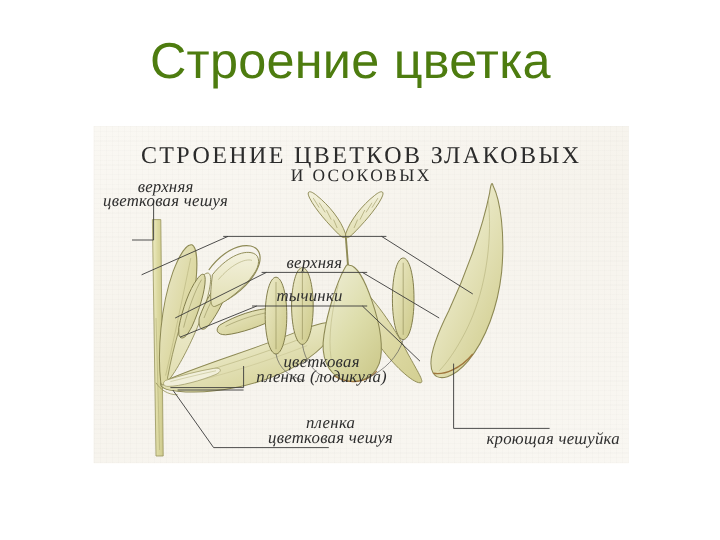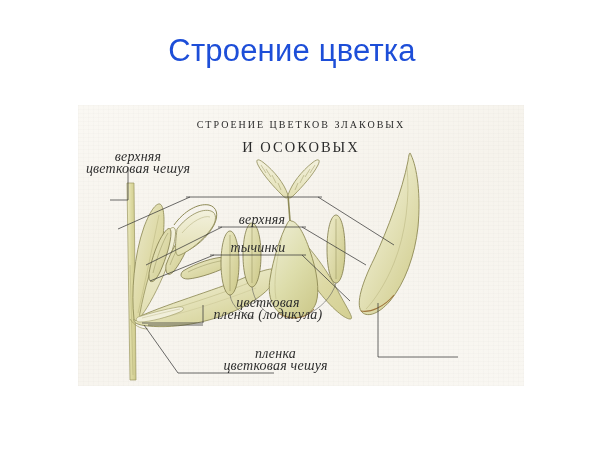--- a/index.html
+++ b/index.html
@@ -21,23 +21,23 @@
     height: 450px;
     background: #ffffff;
   }
   .slide-title {
     position: absolute;
     left: 0;
     top: 32px;
     width: 584px;
     text-align: center;
     font-family: "Liberation Sans", sans-serif;
-    font-size: 31px;
+    font-size: 42px;
     font-weight: 400;
-    color: #1d4ed8;
+    color: #4d7c0f;
     letter-spacing: 0.2px;
     line-height: 38px;
     white-space: nowrap;
   }
   .figure-panel {
     position: absolute;
     left: 78px;
     top: 105px;
     width: 446px;
     height: 281px;
@@ -61,21 +61,21 @@
   .fig-heading-1, .fig-heading-2 {
     position: absolute;
     width: 446px;
     text-align: center;
     font-family: "Liberation Serif", serif;
     color: #2b2b2b;
     white-space: nowrap;
   }
   .fig-heading-1 {
     top: 14px;
-    font-size: 10px;
+    font-size: 20px;
     letter-spacing: 2.0px;
   }
   .fig-heading-2 {
     top: 34px;
     font-size: 14.5px;
     letter-spacing: 2.0px;
   }
   .lbl {
     position: absolute;
     font-family: "Liberation Serif", serif;
@@ -273,15 +273,16 @@
     <div class="lbl c" style="left:125px; top:192px; width:130px;">
       <span>цветковая</span><br>
       <span>пленка (лодикула)</span>
     </div>
 
     <div class="lbl c" style="left:110px; top:243px; width:175px;">
       <span>пленка</span><br>
       <span>цветковая чешуя</span>
     </div>
 
+    <div class="lbl c" style="left:320px; top:256px; width:126px;">кроющая чешуйка</div>
 
   </div>
 </div>
 
 </body></html>

